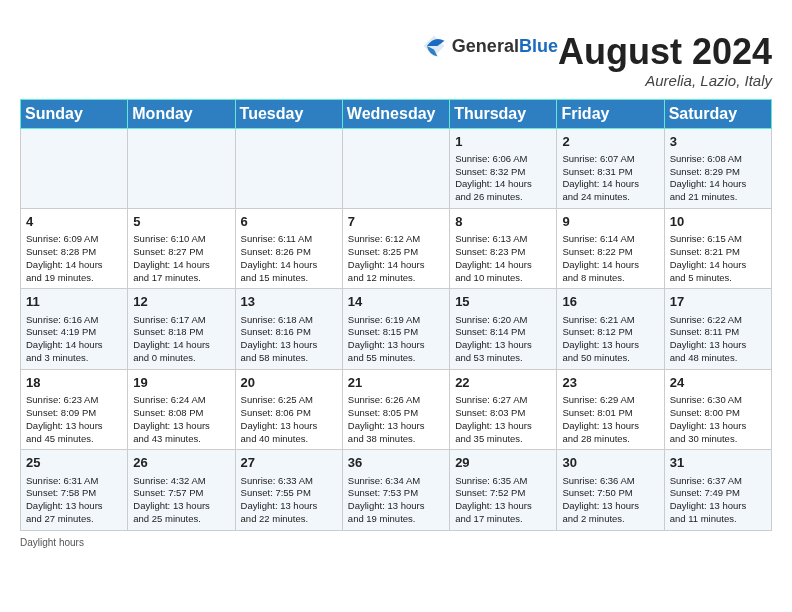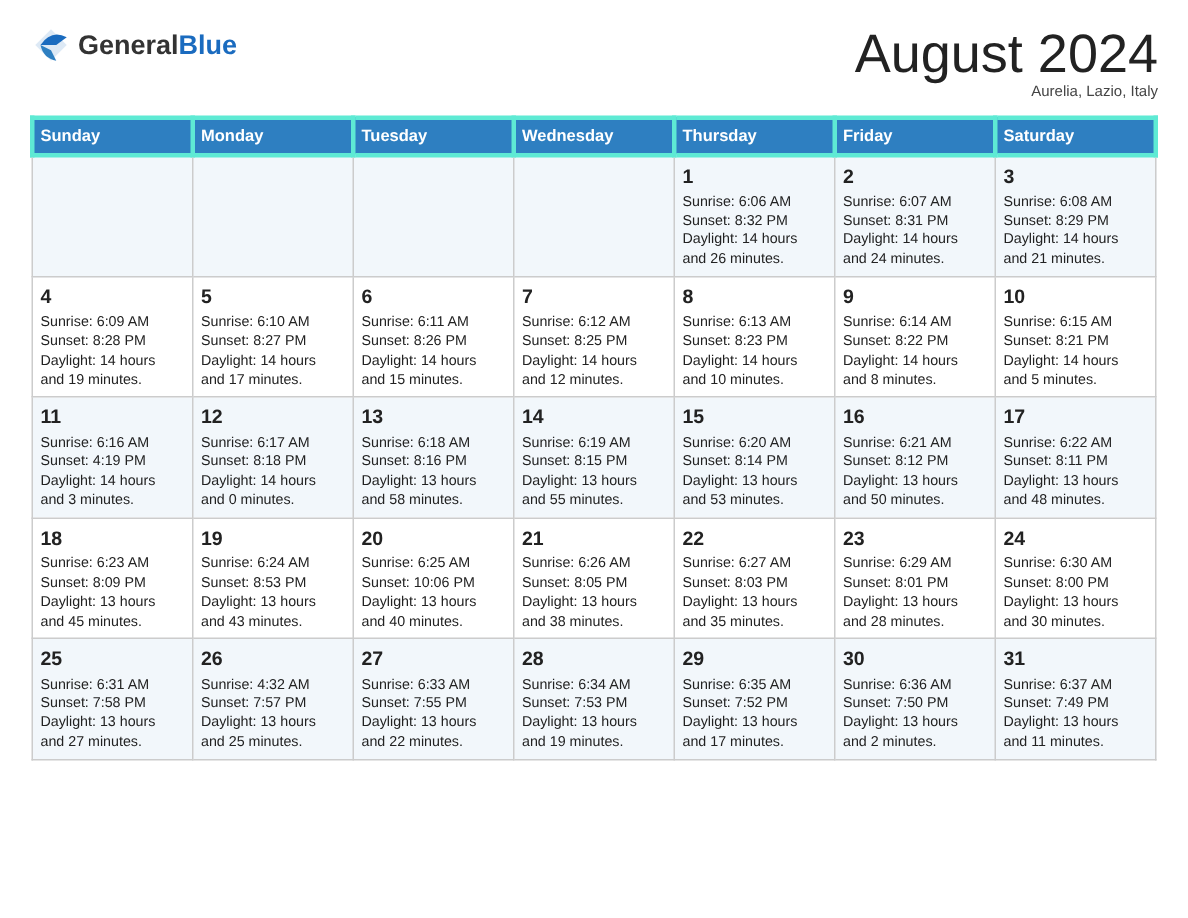--- a/index.html
+++ b/index.html
@@ -9,23 +9,24 @@
       width: 792px;
       height: 612px;
       overflow: hidden;
     }
     .page {
       width: 792px;
       padding: 16px 20px 10px 20px;
     }
     .header {
       display: flex;
-      justify-content: space-between;
+      justify-content: flex-end;
       align-items: flex-start;
       margin-bottom: 10px;
+      margin-top: 16px;
     }
     .logo {
       display: flex;
       align-items: center;
       gap: 4px;
     }
     .logo-text-general {
       font-size: 18px;
       font-weight: bold;
       color: #333;
@@ -37,43 +38,44 @@
     }
     .logo-icon {
       width: 28px;
       height: 28px;
     }
     .title-block {
       text-align: right;
     }
     .month-year {
       font-size: 36px;
-      font-weight: normal;
+      font-weight: bold;
       color: #222;
       line-height: 1.1;
     }
     .location {
-      font-size: 10px;
+      font-size: 15px;
       color: #444;
+      font-style: italic;
     }
     table {
       width: 100%;
       border-collapse: collapse;
       table-layout: fixed;
     }
     thead tr {
       background: #2e7fc1;
     }
     thead th {
       color: #fff;
-      font-size: 11px;
+      font-size: 16px;
       font-weight: bold;
       padding: 5px 4px;
       text-align: left;
-      border: 3px solid #5eead4;
+      border: 1px solid #5eead4;
     }
     tbody tr {
       height: 78px;
     }
     tbody tr:nth-child(odd) {
       background: #f2f7fb;
     }
     tbody tr:nth-child(even) {
       background: #ffffff;
     }
@@ -270,28 +272,28 @@
           <td>
             <span class="day-num">18</span>
             <div class="cell-text">Sunrise: 6:23 AM</div>
             <div class="cell-text">Sunset: 8:09 PM</div>
             <div class="cell-text">Daylight: 13 hours</div>
             <div class="cell-text">and 45 minutes.</div>
           </td>
           <td>
             <span class="day-num">19</span>
             <div class="cell-text">Sunrise: 6:24 AM</div>
-            <div class="cell-text">Sunset: 8:53 PM</div>
+            <div class="cell-text">Sunset: 8:08 PM</div>
             <div class="cell-text">Daylight: 13 hours</div>
             <div class="cell-text">and 43 minutes.</div>
           </td>
           <td>
             <span class="day-num">20</span>
             <div class="cell-text">Sunrise: 6:25 AM</div>
-            <div class="cell-text">Sunset: 10:06 PM</div>
+            <div class="cell-text">Sunset: 8:06 PM</div>
             <div class="cell-text">Daylight: 13 hours</div>
             <div class="cell-text">and 40 minutes.</div>
           </td>
           <td>
             <span class="day-num">21</span>
             <div class="cell-text">Sunrise: 6:26 AM</div>
             <div class="cell-text">Sunset: 8:05 PM</div>
             <div class="cell-text">Daylight: 13 hours</div>
             <div class="cell-text">and 38 minutes.</div>
           </td>
@@ -333,21 +335,21 @@
             <div class="cell-text">and 25 minutes.</div>
           </td>
           <td>
             <span class="day-num">27</span>
             <div class="cell-text">Sunrise: 6:33 AM</div>
             <div class="cell-text">Sunset: 7:55 PM</div>
             <div class="cell-text">Daylight: 13 hours</div>
             <div class="cell-text">and 22 minutes.</div>
           </td>
           <td>
-            <span class="day-num">28</span>
+            <span class="day-num">36</span>
             <div class="cell-text">Sunrise: 6:34 AM</div>
             <div class="cell-text">Sunset: 7:53 PM</div>
             <div class="cell-text">Daylight: 13 hours</div>
             <div class="cell-text">and 19 minutes.</div>
           </td>
           <td>
             <span class="day-num">29</span>
             <div class="cell-text">Sunrise: 6:35 AM</div>
             <div class="cell-text">Sunset: 7:52 PM</div>
             <div class="cell-text">Daylight: 13 hours</div>
@@ -364,13 +366,14 @@
             <span class="day-num">31</span>
             <div class="cell-text">Sunrise: 6:37 AM</div>
             <div class="cell-text">Sunset: 7:49 PM</div>
             <div class="cell-text">Daylight: 13 hours</div>
             <div class="cell-text">and 11 minutes.</div>
           </td>
         </tr>
       </tbody>
   </table>
 
+  <div class="footer">Daylight hours</div>
 </div>
 
 </body></html>

